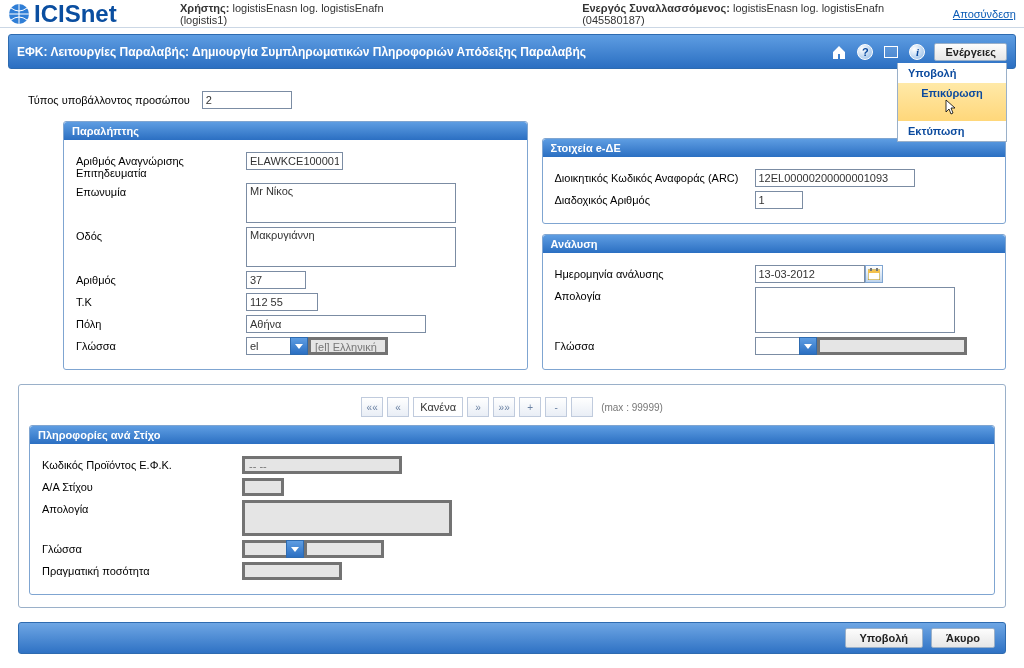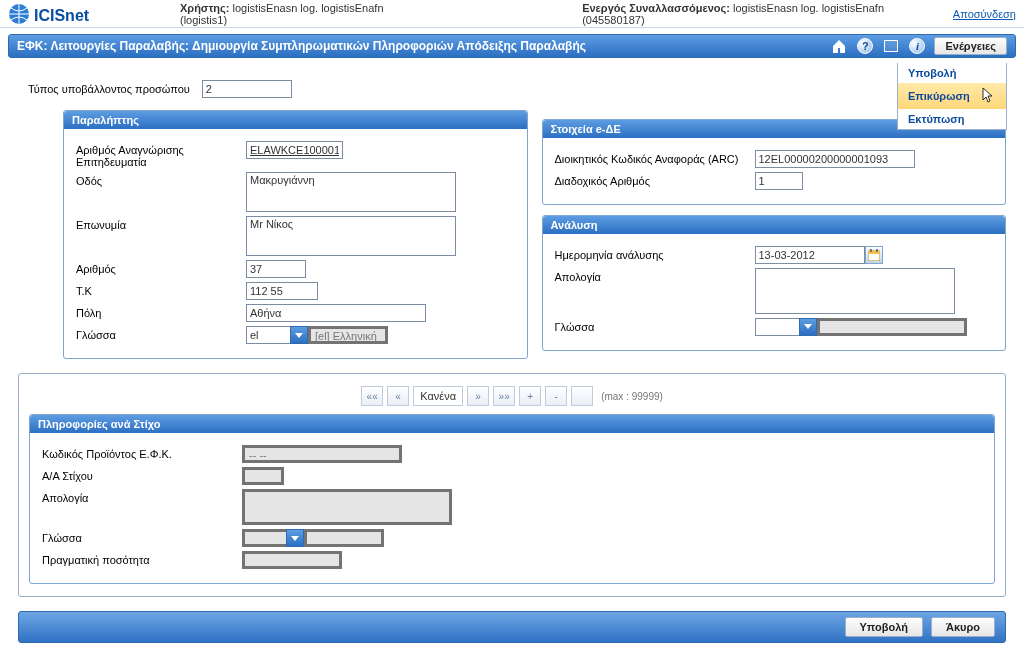--- a/index.html
+++ b/index.html
@@ -20,23 +20,23 @@
   .topbar {
     display: flex;
     align-items: center;
     height: 28px;
     border-bottom: 1px solid #cbd7e5;
     padding: 0 8px;
     background: #fff;
   }
   .logo {
     display: flex;
-    align-items: flex-end;
+    align-items: center;
     font-weight: bold;
-    font-size: 16px;
+    font-size: 24px;
     color: #0a4ea0;
     width: 160px;
   }
   .logo svg { margin-right: 4px; }
   .userbar {
     flex: 1;
     display: flex;
     align-items: center;
     gap: 20px;
     font-size: 11px;
@@ -46,21 +46,21 @@
   .userbar .field b { font-weight: bold; }
   .logout {
     color: #0b5bb5;
     text-decoration: underline;
     margin-left: auto;
     cursor: pointer;
   }
   
   .page-header {
     margin: 6px 8px 0 8px;
-    height: 24px;
+    height: 35px;
     background: linear-gradient(#5e9de2, #2b6fc2);
     border: 1px solid #2e6bb0;
     border-radius: 3px;
     display: flex;
     align-items: center;
     padding: 0 8px;
     color: #fff;
     font-weight: bold;
     position: relative;
   }
@@ -107,20 +107,21 @@
   .actions-menu .item {
     padding: 4px 10px;
     color: #0b4a9e;
     cursor: pointer;
     display:flex;
     align-items:center;
     justify-content:space-between;
   }
   .actions-menu .item.hover {
     background: linear-gradient(#ffe9a8,#ffd77a);
+    flex-direction: column;
   }
   .cursor {
     width: 14px; height:18px;
   }
   
   .content {
     padding: 8px 18px 0 18px;
   }
   .submitter-row {
     margin: 14px 0 12px 10px;
@@ -135,21 +136,21 @@
     border: 1px solid #7b8ca3;
     padding: 1px 3px;
     background: #fff;
     color: #333;
   }
   input[type=text] { height: 18px; }
   textarea { resize: none; }
   .columns {
     display:flex;
     gap: 14px;
-    align-items:center;
+    align-items:flex-end;
     padding-left:45px;
   }
   .col { flex:1; display:flex; flex-direction:column; gap:10px; }
   .panel {
     border: 1px solid #7fa5d1;
     border-radius: 3px;
     background: #fff;
   }
   .panel-head {
     background: linear-gradient(#5e9de2,#2b6fc2);
@@ -319,29 +320,29 @@
     </div>
 
     <div class="columns">
 
       <div class="col">
         <div class="panel">
           <div class="panel-head">Παραλήπτης</div>
           <div class="panel-body">
             <div class="form-row">
               <label>Αριθμός Αναγνώρισης Επιτηδευματία</label>
-              <input type="text" style="width: 97px; text-decoration: underline;" class="req" value="ELAWKCE100001">
+              <input type="text" style="width: 97px;" class="req" value="ELAWKCE100001">
+            </div>
+            <div class="form-row">
+              <label>Επωνυμία</label>
+              <textarea style="width: 210px; height: 40px;">Mr Νίκος</textarea>
             </div>
             <div class="form-row">
               <label>Οδός</label>
               <textarea style="width: 210px; height: 40px;">Μακρυγιάννη</textarea>
-            </div>
-            <div class="form-row">
-              <label>Επωνυμία</label>
-              <textarea style="width: 210px; height: 40px;">Mr Νίκος</textarea>
             </div>
             <div class="form-row">
               <label>Αριθμός</label>
               <input type="text" style="width: 60px;" value="37">
             </div>
             <div class="form-row">
               <label>Τ.Κ</label>
               <input type="text" style="width: 72px;" value="112 55">
             </div>
             <div class="form-row">

